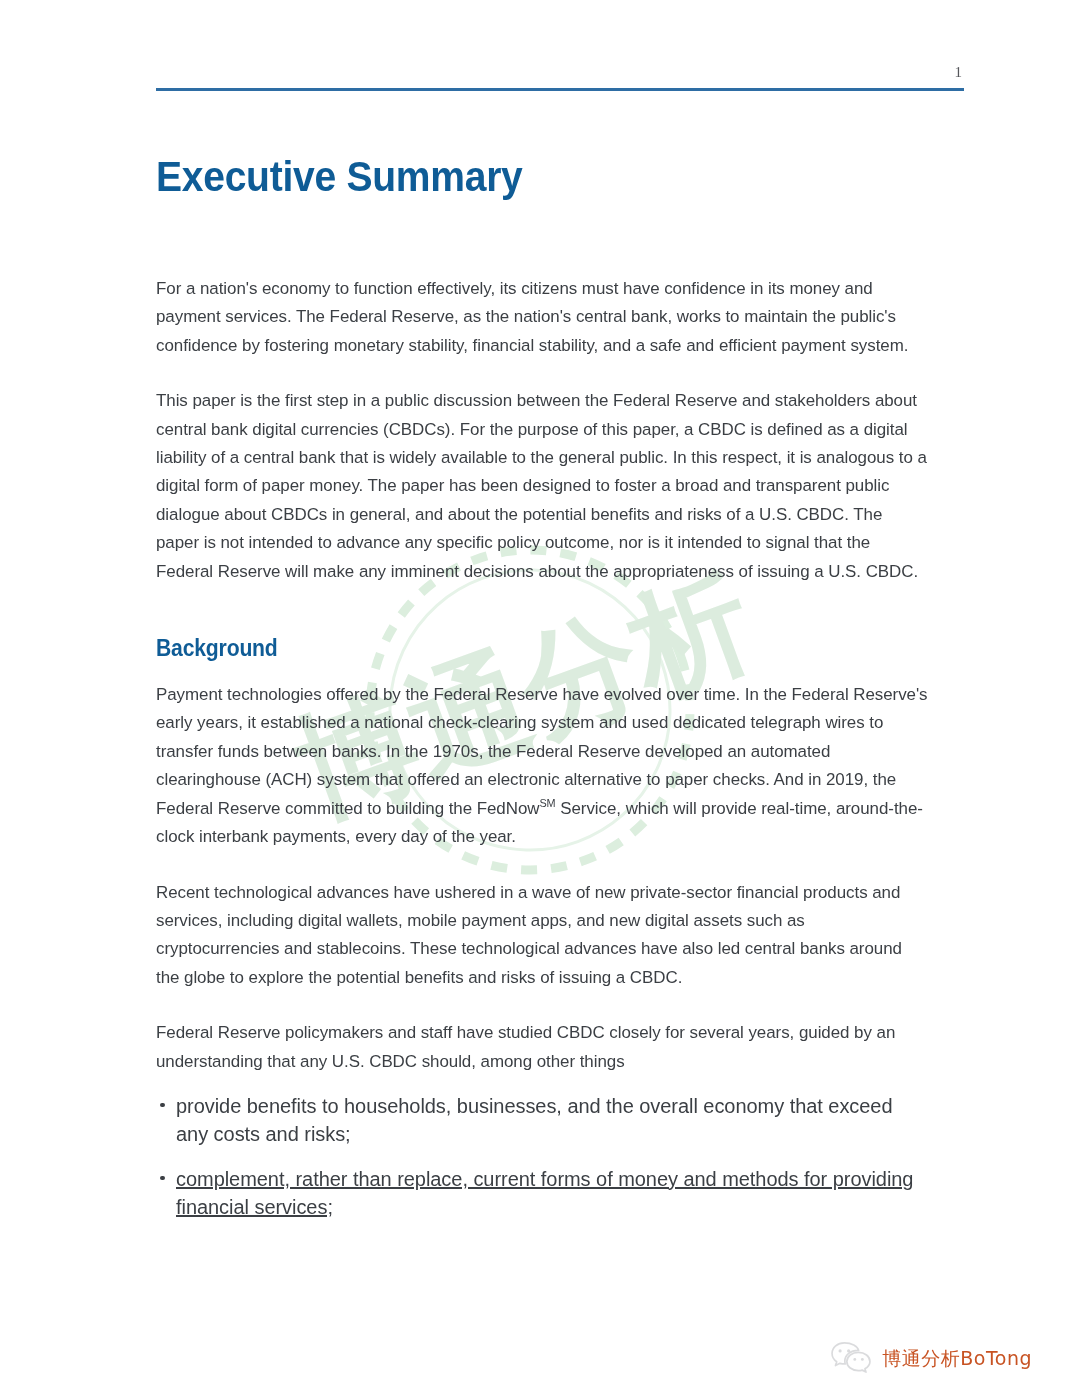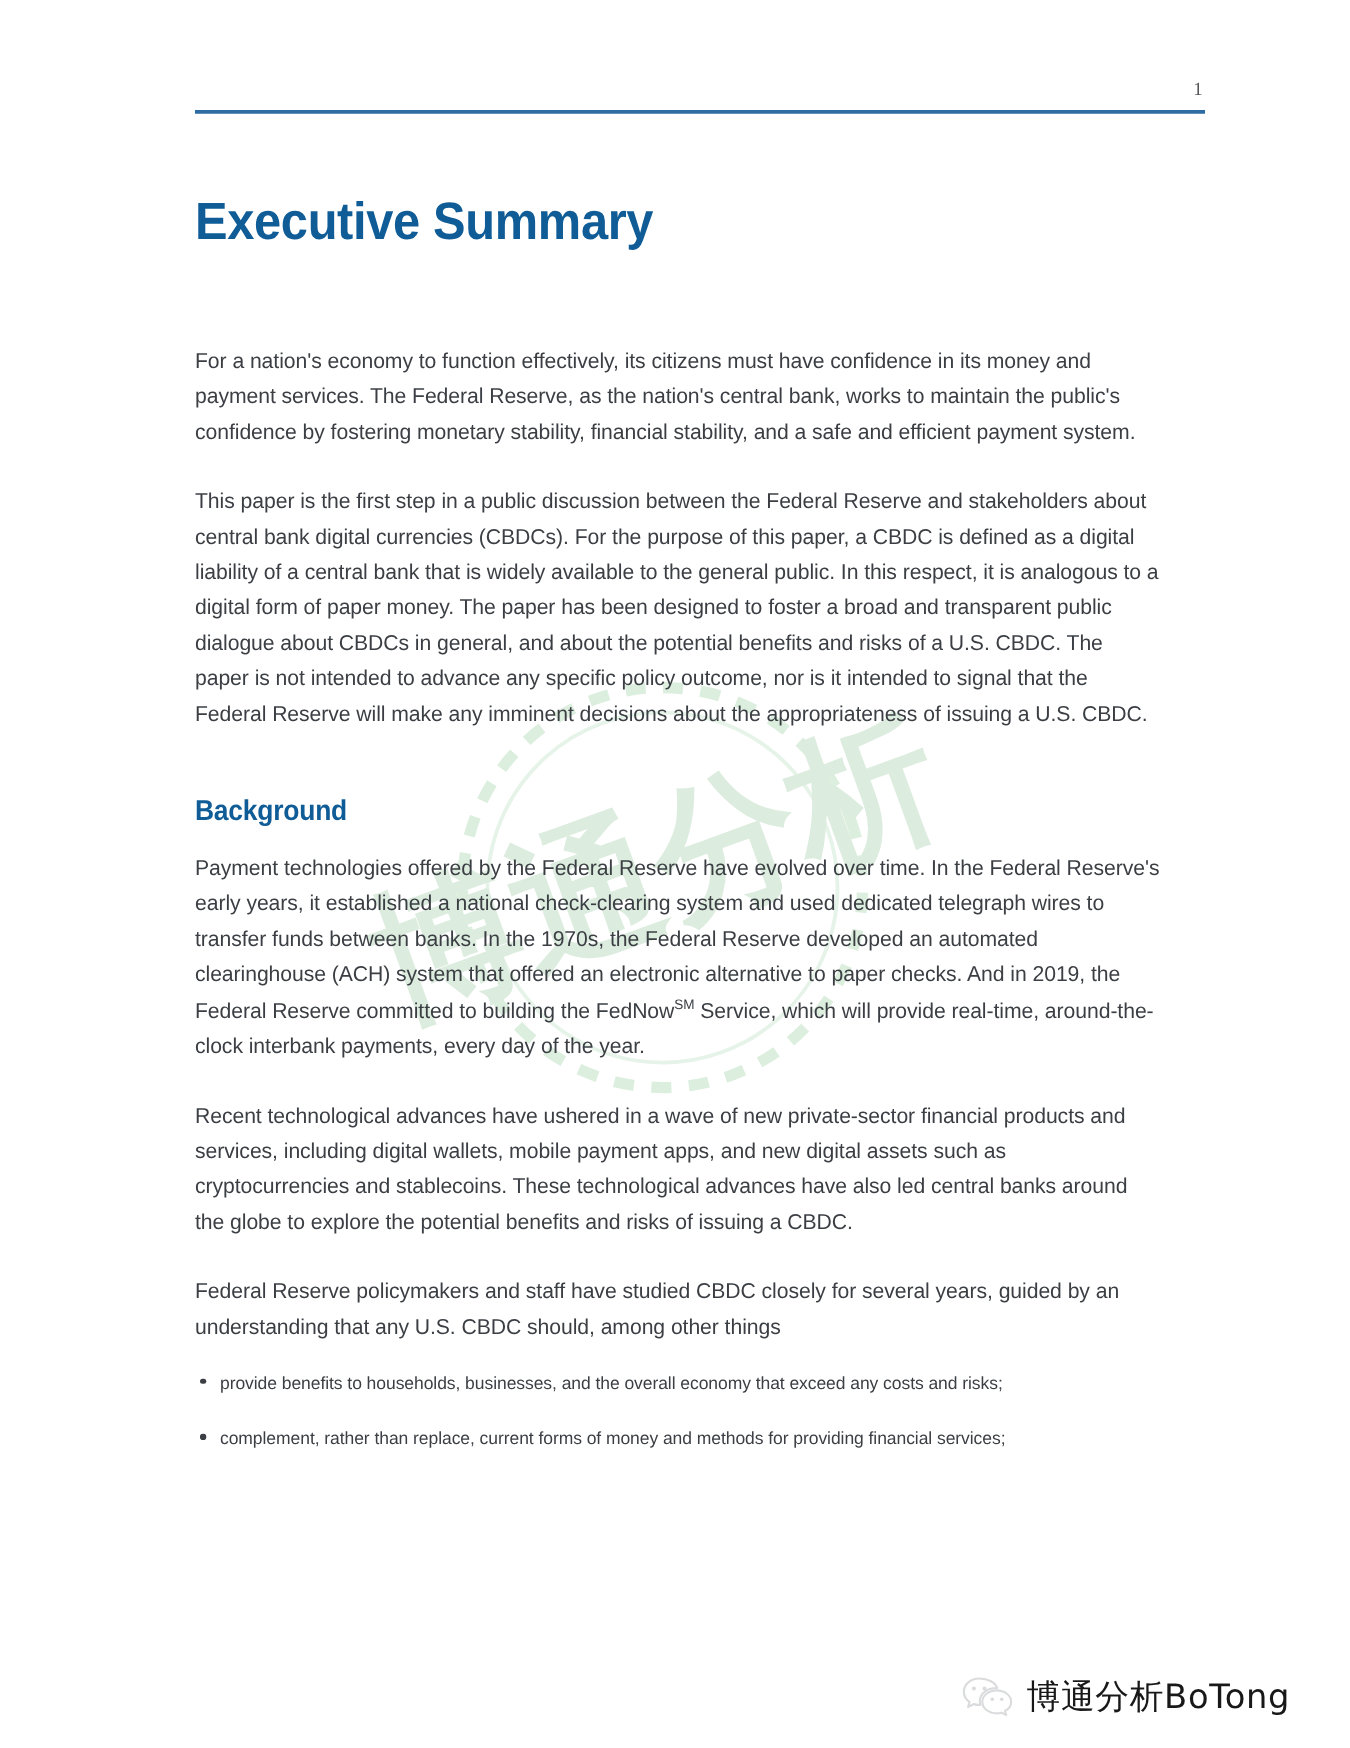--- a/index.html
+++ b/index.html
@@ -112,21 +112,21 @@
   }
 
   ul.bullets {
     margin: 0;
     padding: 0;
     list-style: none;
   }
   ul.bullets li {
     position: relative;
     padding-left: 20px;
-    font-size: 14px;
+    font-size: 20px;
     line-height: 28.4px;
     color: #3b3f44;
     width: 745px;
     letter-spacing: -0.05px;
   }
   ul.bullets li::before {
     content: "";
     position: absolute;
     left: 4px;
     top: 11px;
@@ -149,23 +149,23 @@
     right: 48px;
     bottom: 22px;
     display: flex;
     align-items: center;
     gap: 10px;
     z-index: 3;
     opacity: 0.9;
   }
   .wechat-icon { width: 42px; height: 36px; display: block; }
   .brand-text {
-    font-size: 27px;
+    font-size: 19px;
     line-height: 30px;
-    color: #000000;
+    color: #c2410c;
     font-family: "DejaVu Sans", "Liberation Sans", sans-serif;
     letter-spacing: 0.5px;
     white-space: nowrap;
   }
 </style>
 </head>
 <body>
 
 <div class="page">
 
@@ -209,21 +209,21 @@
     <p class="body-text">Recent technological advances have ushered in a wave of new private-sector financial products and services, including digital wallets, mobile payment apps, and new digital assets such as cryptocurrencies and stablecoins. These technological advances have also led central banks around the globe to explore the potential benefits and risks of issuing a CBDC.</p>
 
     <div class="gap-para"></div>
 
     <p class="body-text">Federal Reserve policymakers and staff have studied CBDC closely for several years, guided by an understanding that any U.S. CBDC should, among other things</p>
 
     <div class="gap-bullet"></div>
 
     <ul class="bullets">
       <li>provide benefits to households, businesses, and the overall economy that exceed any costs and risks;</li>
-      <li style="margin-top:16px;">complement, rather than replace, current forms of money and methods for providing financial services;</li>
+      <li style="margin-top:16px;text-decoration:underline;">complement, rather than replace, current forms of money and methods for providing financial services;</li>
     </ul>
 
   </div>
 
   <div class="footer-brand">
     <svg class="wechat-icon" viewBox="0 0 44 38" xmlns="http://www.w3.org/2000/svg">
       <path d="M15 3C7.8 3 2 8 2 14.2c0 3.5 1.9 6.6 4.9 8.7L5.6 27l4.7-2.4c1.5.4 3 .7 4.7.7h.9c-.3-1-.4-2-.4-3.1C15.5 15.8 21.7 11 29.3 11h.8C28.9 6.4 22.6 3 15 3z" fill="none" stroke="#d7d8da" stroke-width="1.8" stroke-linejoin="round"></path>
       <circle cx="10.5" cy="11.5" r="1.7" fill="#d7d8da"></circle>
       <circle cx="19.5" cy="11.5" r="1.7" fill="#d7d8da"></circle>
       <path d="M42 22.7C42 17.3 36.5 13 29.8 13S17.6 17.3 17.6 22.7c0 5.4 5.5 9.7 12.2 9.7 1.4 0 2.8-.2 4-.6l4 2-1.1-3.4c3.2-1.8 5.3-4.5 5.3-7.7z" fill="#ffffff" stroke="#d7d8da" stroke-width="1.8" stroke-linejoin="round"></path>

